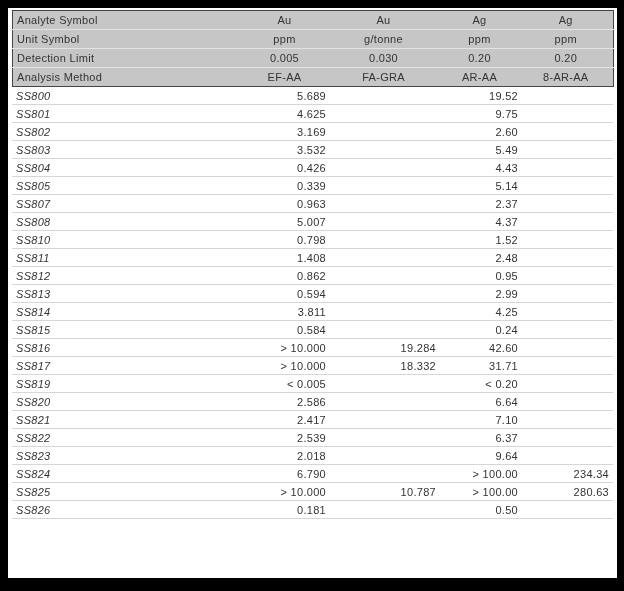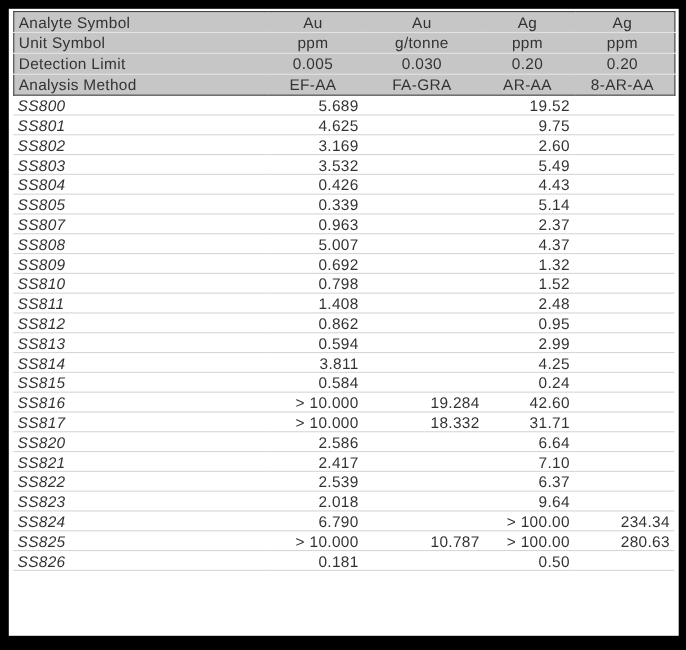--- a/index.html
+++ b/index.html
@@ -17,21 +17,21 @@
     top: 8px;
     width: 609px;
     height: 570px;
     background: var(--page-bg, #ffffff);
   }
   table {
     border-collapse: collapse;
     table-layout: fixed;
     width: 601px;
     margin-left: 4px;
-    font-size: 14px;
+    font-size: 11px;
     letter-spacing: 0.3px;
     color: var(--text, #333333);
   }
   .header-table {
     margin-top: 2px;
     background: var(--header-bg, #c6c6c6);
     border: 1px solid var(--header-border, #454545);
   }
   .header-table th, .header-table td {
     height: 18px;
@@ -161,27 +161,20 @@
     <td class="val"></td>
   </tr>
         <tr>
     <td class="sample">SS808</td>
     <td class="val">5.007</td>
     <td class="val"></td>
     <td class="val">4.37</td>
     <td class="val"></td>
   </tr>
         <tr>
-    <td class="sample">SS809</td>
-    <td class="val">0.692</td>
-    <td class="val"></td>
-    <td class="val">1.32</td>
-    <td class="val"></td>
-  </tr>
-        <tr>
     <td class="sample">SS810</td>
     <td class="val">0.798</td>
     <td class="val"></td>
     <td class="val">1.52</td>
     <td class="val"></td>
   </tr>
         <tr>
     <td class="sample">SS811</td>
     <td class="val">1.408</td>
     <td class="val"></td>
@@ -221,20 +214,27 @@
     <td class="val">&gt; 10.000</td>
     <td class="val">19.284</td>
     <td class="val">42.60</td>
     <td class="val"></td>
   </tr>
         <tr>
     <td class="sample">SS817</td>
     <td class="val">&gt; 10.000</td>
     <td class="val">18.332</td>
     <td class="val">31.71</td>
+    <td class="val"></td>
+  </tr>
+        <tr>
+    <td class="sample">SS819</td>
+    <td class="val">&lt; 0.005</td>
+    <td class="val"></td>
+    <td class="val">&lt; 0.20</td>
     <td class="val"></td>
   </tr>
         <tr>
     <td class="sample">SS820</td>
     <td class="val">2.586</td>
     <td class="val"></td>
     <td class="val">6.64</td>
     <td class="val"></td>
   </tr>
         <tr>

